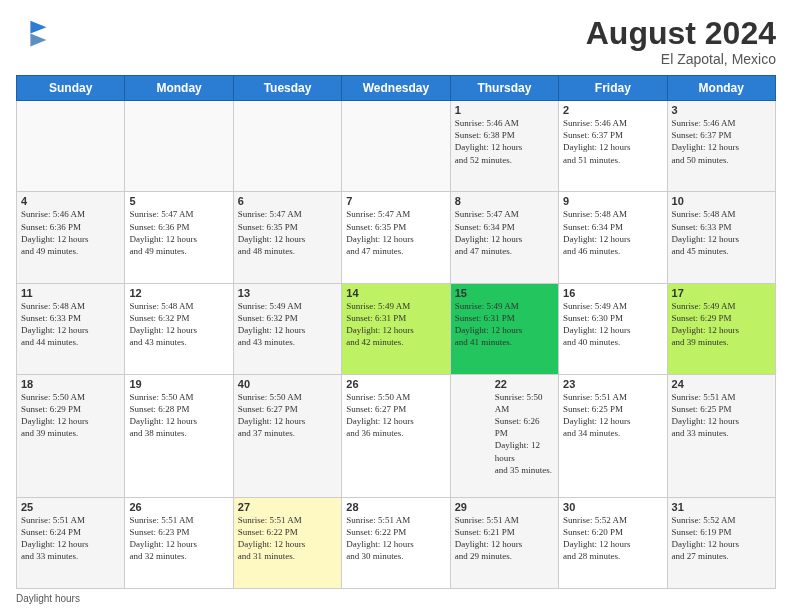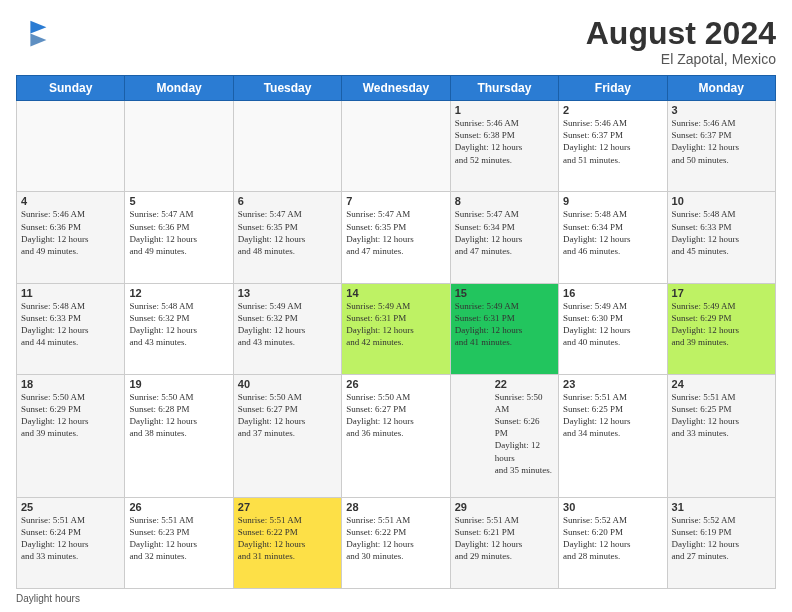--- a/index.html
+++ b/index.html
@@ -317,21 +317,21 @@
 Daylight: 12 hours
 and 33 minutes.</div>
           </td>
           <td style="background: rgb(255, 255, 255);">
             <span class="day-number">26</span>
             <div class="day-info" style="white-space: pre-line;">Sunrise: 5:51 AM
 Sunset: 6:23 PM
 Daylight: 12 hours
 and 32 minutes.</div>
           </td>
-          <td style="background: #fde047; margin-left: 36px;">
+          <td style="background: #fef9c3; margin-left: 36px;">
             <span class="day-number">27</span>
             <div class="day-info" style="white-space: pre-line;">Sunrise: 5:51 AM
 Sunset: 6:22 PM
 Daylight: 12 hours
 and 31 minutes.</div>
           </td>
           <td style="background: rgb(255, 255, 255);">
             <span class="day-number">28</span>
             <div class="day-info" style="white-space: pre-line;">Sunrise: 5:51 AM
 Sunset: 6:22 PM

